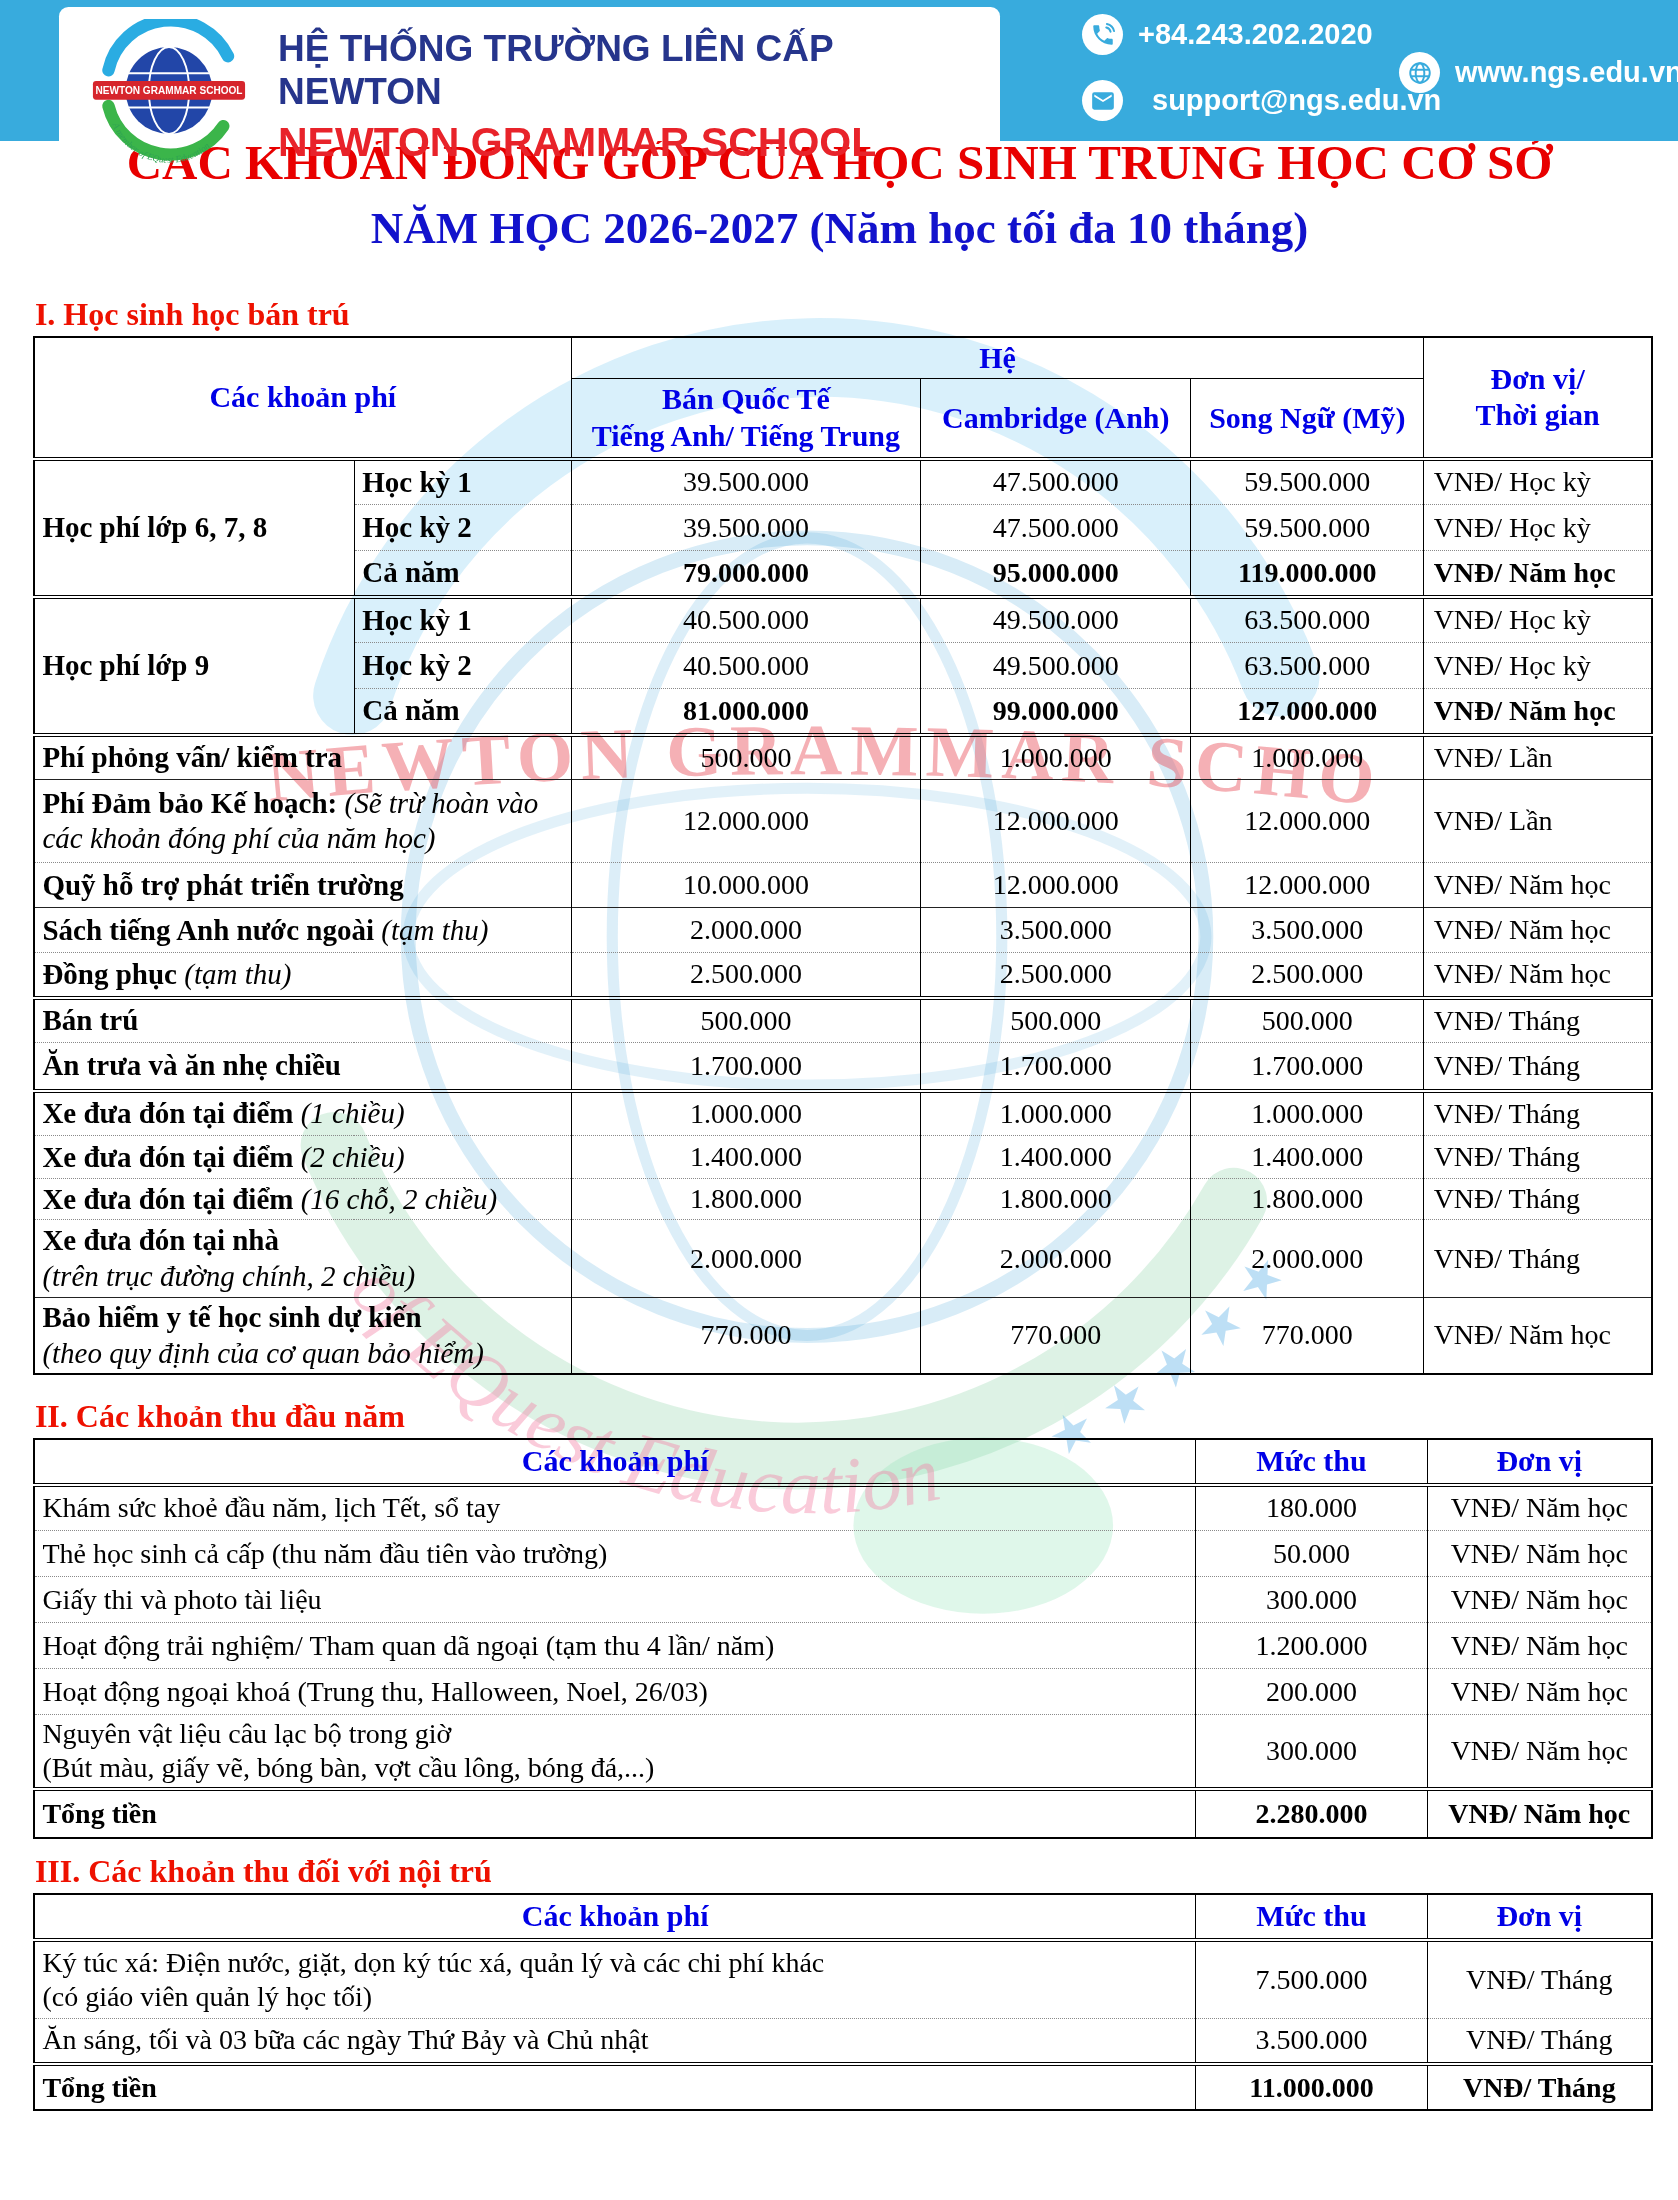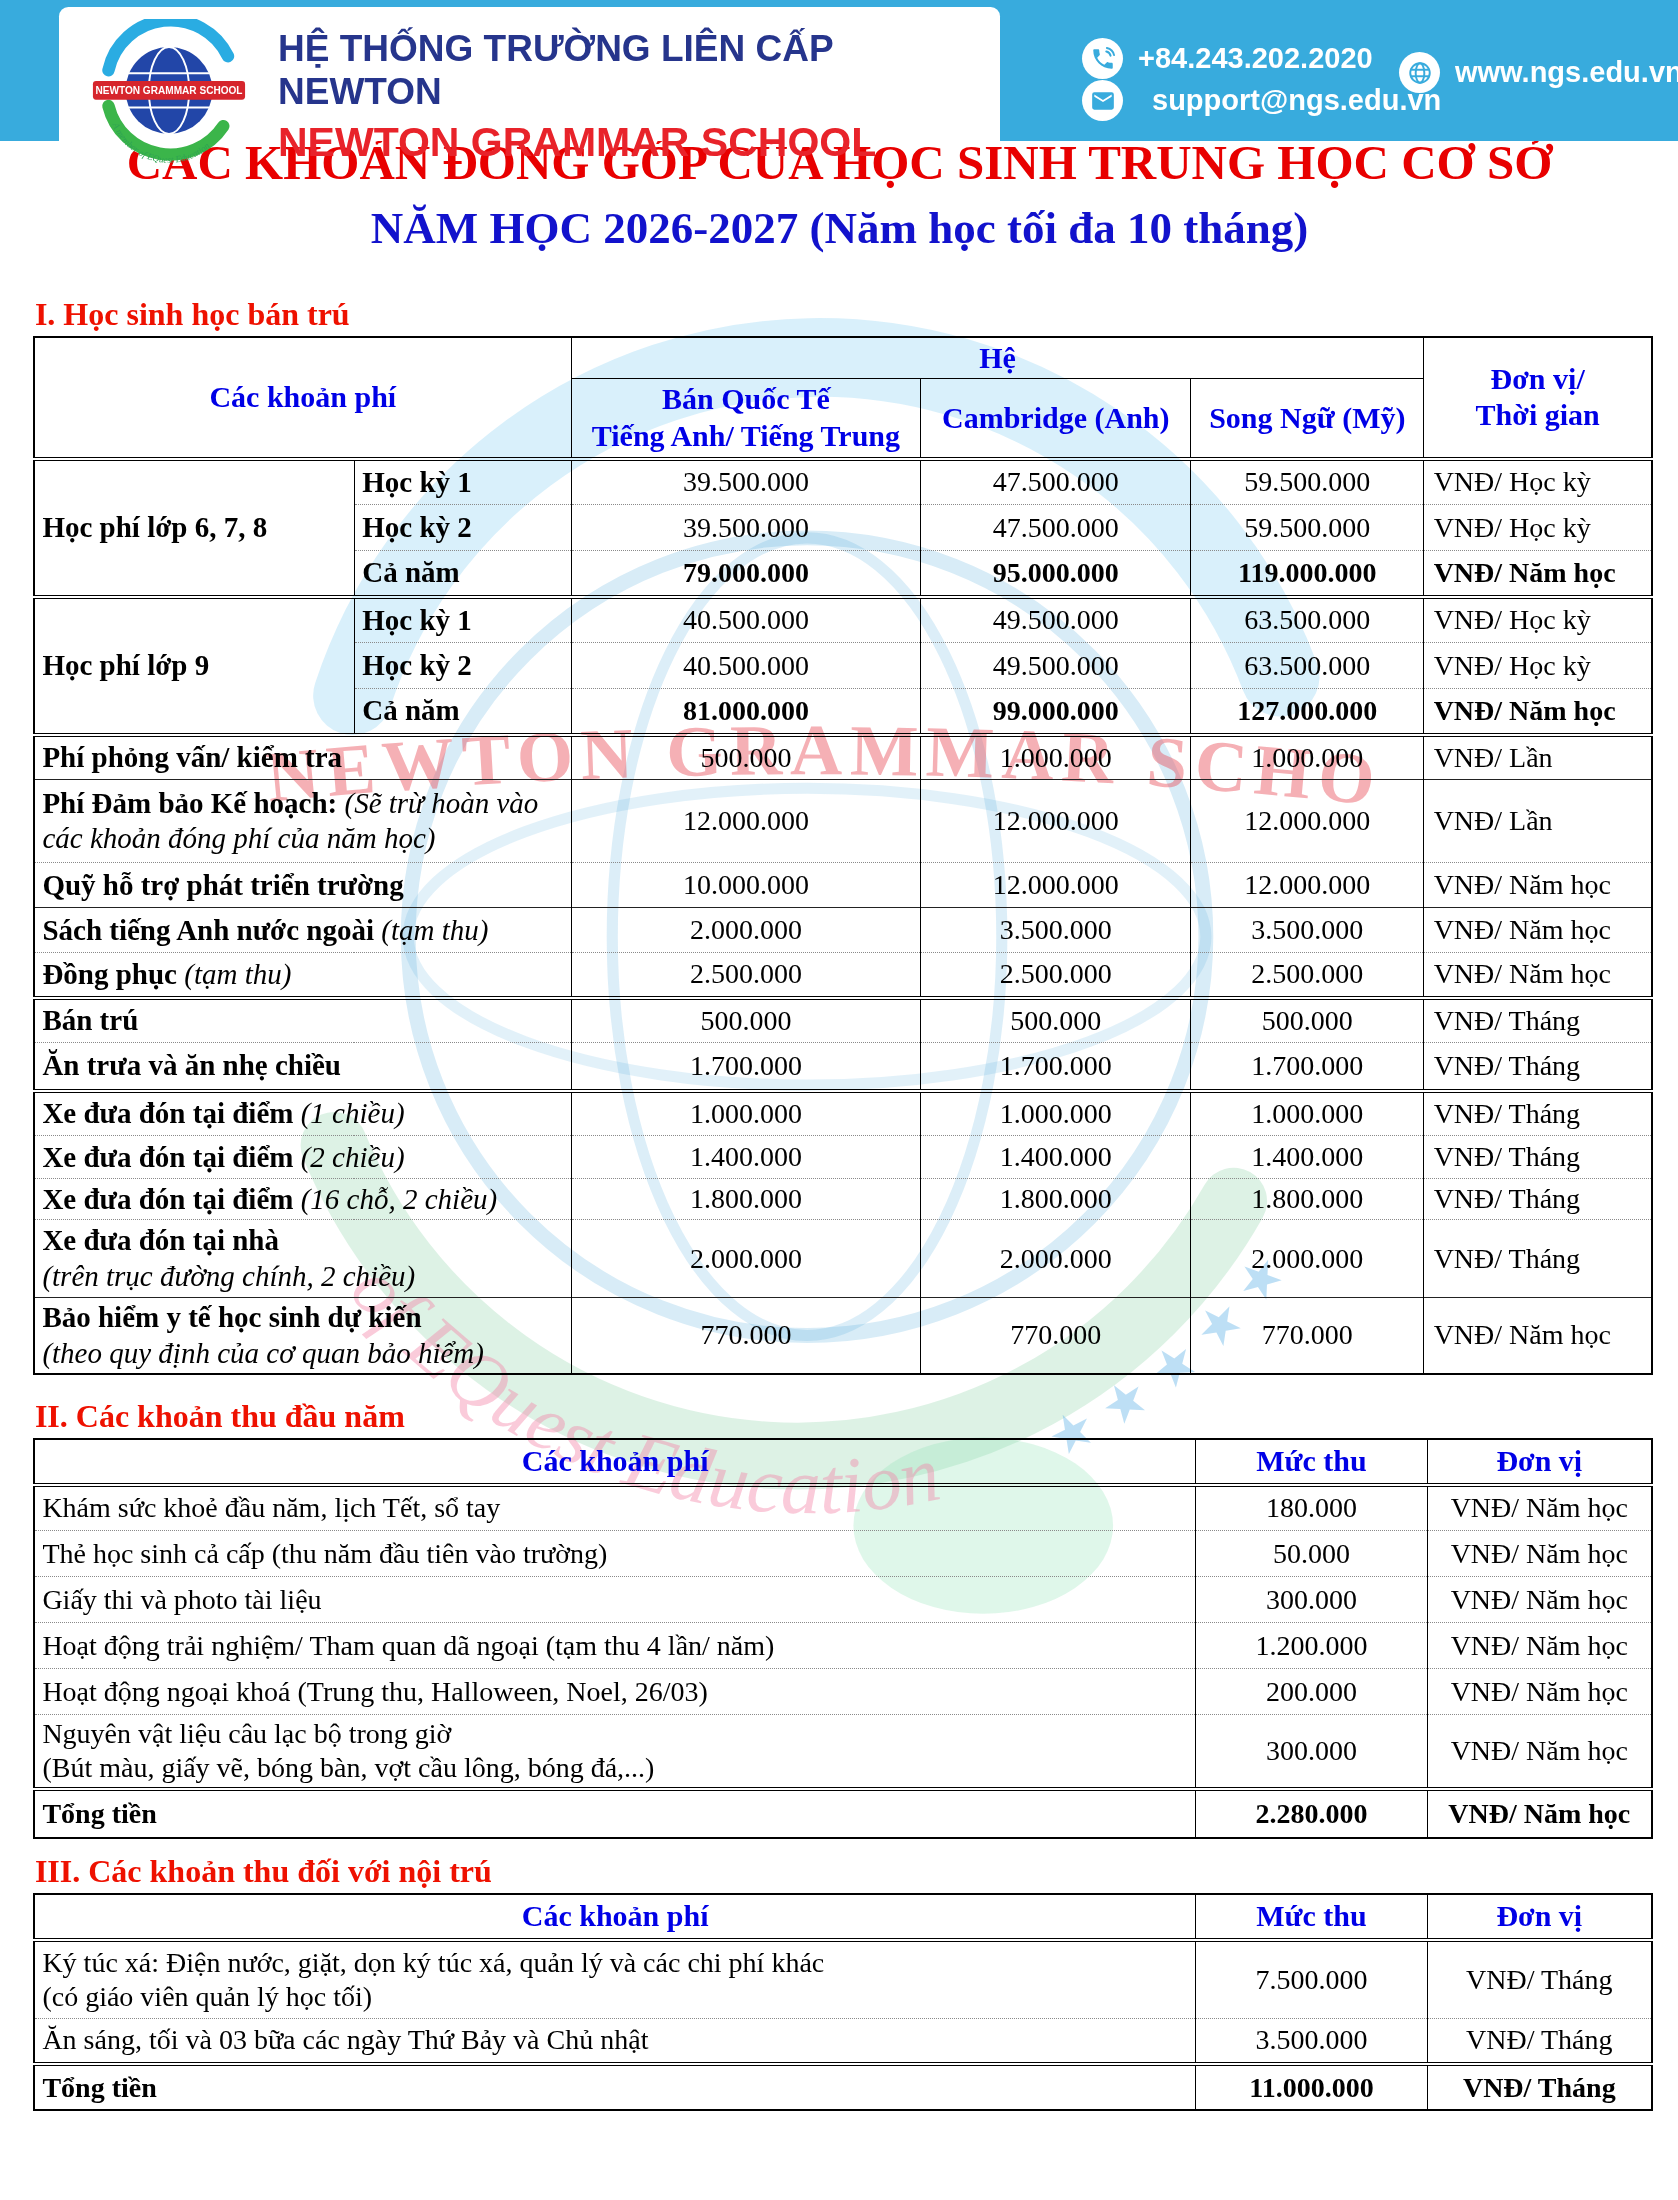--- a/index.html
+++ b/index.html
@@ -8,21 +8,21 @@
   
   .topbar{position:absolute;left:0;top:0;width:1679px;height:141px;background:#38abdd;z-index:2;}
   .white-card{position:absolute;left:59px;top:7.4px;width:941px;height:134px;background:#ffffff;
               border-radius:9.3px 9.3px 0 0;}
   .logo{position:absolute;left:91px;top:18.6px;width:156px;height:163px;z-index:3;}
   .school-names{position:absolute;left:278px;top:28px;width:724px;font-family:"Liberation Sans","DejaVu Sans",sans-serif;}
   .sys-name{font-size:37px;font-weight:bold;color:#26358c;letter-spacing:0px;line-height:1.15;}
   .eng-name{font-size:41px;font-weight:bold;color:#e8232a;line-height:1.15;margin-top:5.6px;}
   .contact{position:absolute;display:flex;align-items:center;gap:15px;color:#ffffff;
            font-family:"Liberation Sans","DejaVu Sans",sans-serif;font-weight:bold;font-size:29px;z-index:3;}
-  .c-phone{left:1082px;top:38px;}
+  .c-phone{left:1082px;top:14px;}
   .c-email{left:1082px;top:80px;gap:29px;}
   .c-web{left:1399px;top:52px;}
   .cicon{width:41px;height:41px;border-radius:50%;background:#ffffff;display:flex;align-items:center;justify-content:center;flex:0 0 41px;}
   .cicon svg{width:26px;height:26px;}
   
   .title1{position:absolute;left:0;top:134px;width:1679px;text-align:center;font-size:49px;font-weight:bold;
           color:#e80000;z-index:1;}
   .title2{position:absolute;left:0;top:202px;width:1679px;text-align:center;font-size:45px;font-weight:bold;
           color:#1212cc;z-index:1;}
   

